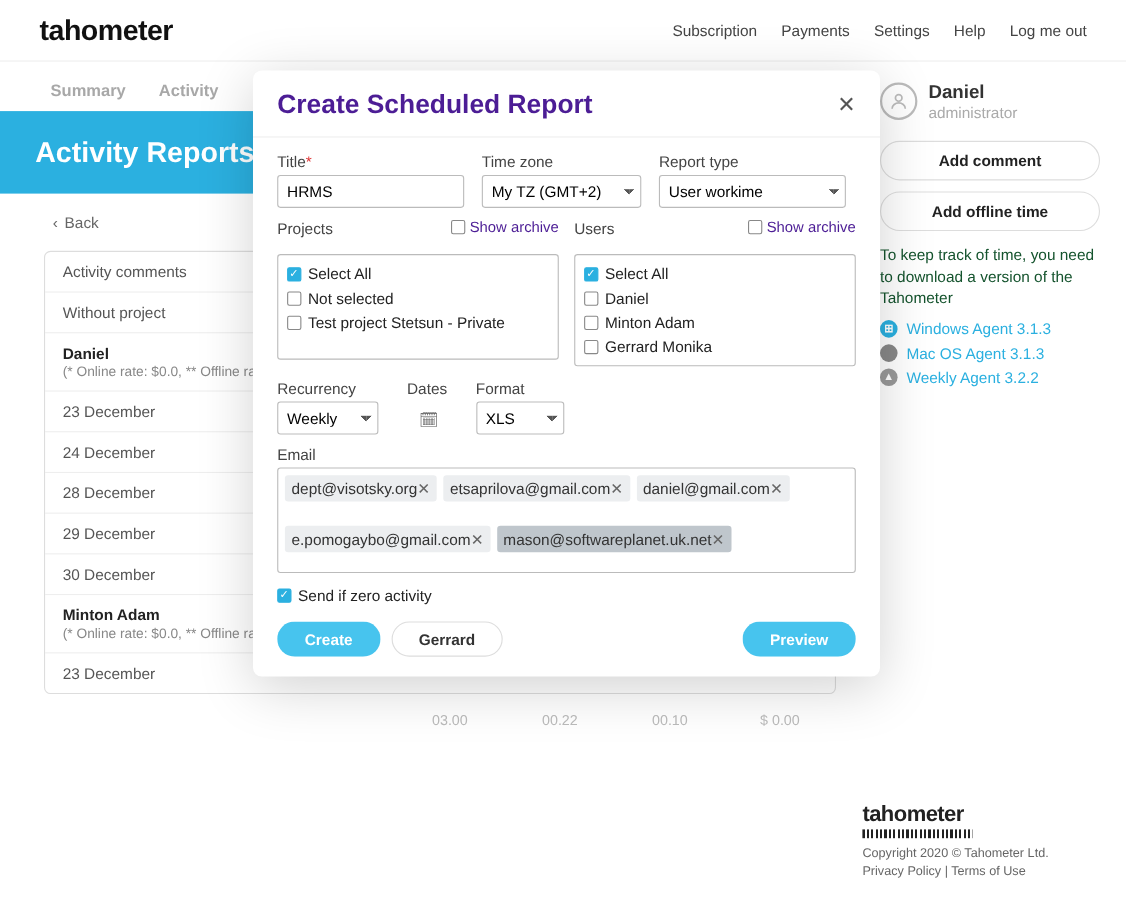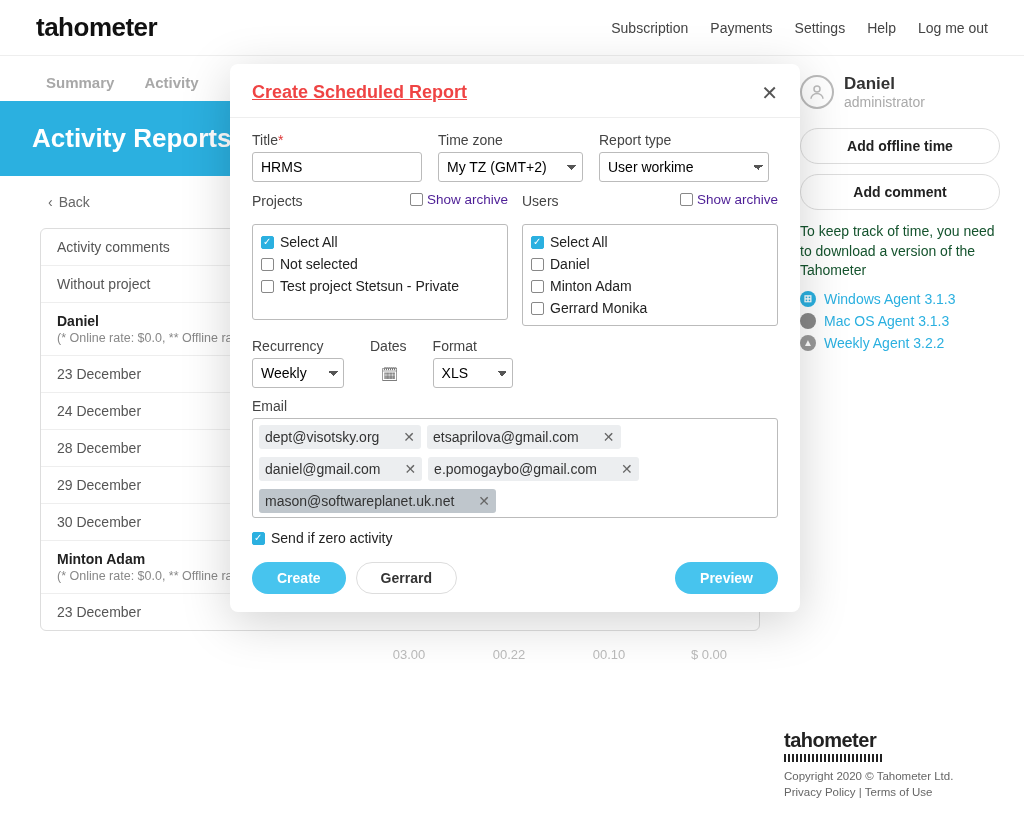--- a/index.html
+++ b/index.html
@@ -133,21 +133,21 @@
     border-radius: 8px;
     box-shadow: 0 10px 50px rgba(0,0,0,0.18);
     padding: 0 0 18px;
     z-index: 50;
   }
   .modal-head {
     display:flex; justify-content:space-between; align-items:center;
     padding: 18px 22px 14px;
     border-bottom: 1px solid #eee;
   }
-  .modal-head h2 { font-size: 18px; font-weight: 600; color:#ef4444;text-decoration:underline;}
+  .modal-head h2 { font-size: 24px; font-weight: 600; color:#4c1d95;}
   .close-x { font-size: 20px; color:#555; cursor:pointer; line-height:1;}
   .modal-body { padding: 14px 22px 0;}
   .form-row { display:flex; gap: 16px; margin-bottom: 10px;}
   .form-row.gap-big { gap: 26px; }
   .field label { display:block; font-size: 14px; color:#444; margin-bottom: 4px;}
   .req { color:#d33;}
   .inp, .sel {
     border: 1px solid #bbb; border-radius: 3px;
     padding: 5px 8px; font-size: 14px; background:#fff;
     height: 30px;
@@ -176,22 +176,22 @@
   .cal-ico { position:absolute; right:8px; bottom:6px; font-size:14px; color:#555;}
   .f-fmt .sel { width: 80px;}
 
   .email-field { margin-top: 4px;}
   .email-box {
     border:1px solid #bbb; border-radius:3px; padding: 6px 6px 2px;
     display:flex; flex-wrap:wrap; gap:6px; background:#fff;
   }
   .chip {
     background:#eceef0; border-radius:3px; padding: 4px 6px;
-    display:inline-flex; align-items:flex-start; gap:24px; font-size:14px; color:#333;
-    margin-bottom:2px;
+    display:inline-flex; align-items:flex-start; gap:0; font-size:14px; color:#333;
+    margin-bottom:16px;
   }
   .chip .rm { color:#666; cursor:pointer; font-size:14px;}
   .chip.hl { background:#bfc6cc;}
 
   .cb-row { display:flex; align-items:center; gap:6px; margin: 12px 0 16px; font-size:14px;}
   .modal-actions { display:flex; justify-content:space-between; padding: 0 22px;}
   .btn {
     border-radius: 999px; padding: 7px 24px; font-size: 14px; font-weight: 600;
     cursor:pointer; border:1px solid transparent;
   }
@@ -259,22 +259,22 @@
         <svg width="18" height="18" viewBox="0 0 24 24" fill="none" stroke="#bbb" stroke-width="2">
             <circle cx="12" cy="8" r="4"></circle>
             <path d="M4 21c0-4 4-7 8-7s8 3 8 7"></path>
           </svg>
       </div>
       <div>
         <div class="user-name">Daniel</div>
         <div class="user-role">administrator</div>
       </div>
     </div>
+    <div class="pill-btn">Add comment</div>
     <div class="pill-btn">Add offline time</div>
-    <div class="pill-btn">Add comment</div>
     <div class="side-note">To keep track of time, you need to download a version of the Tahometer</div>
     <div class="agent-row">
       <span class="ico win">⊞</span>
       <a>Windows Agent 3.1.3</a>
     </div>
     <div class="agent-row">
       <span class="ico mac"></span>
       <a>Mac OS Agent 3.1.3</a>
     </div>
     <div class="agent-row">

